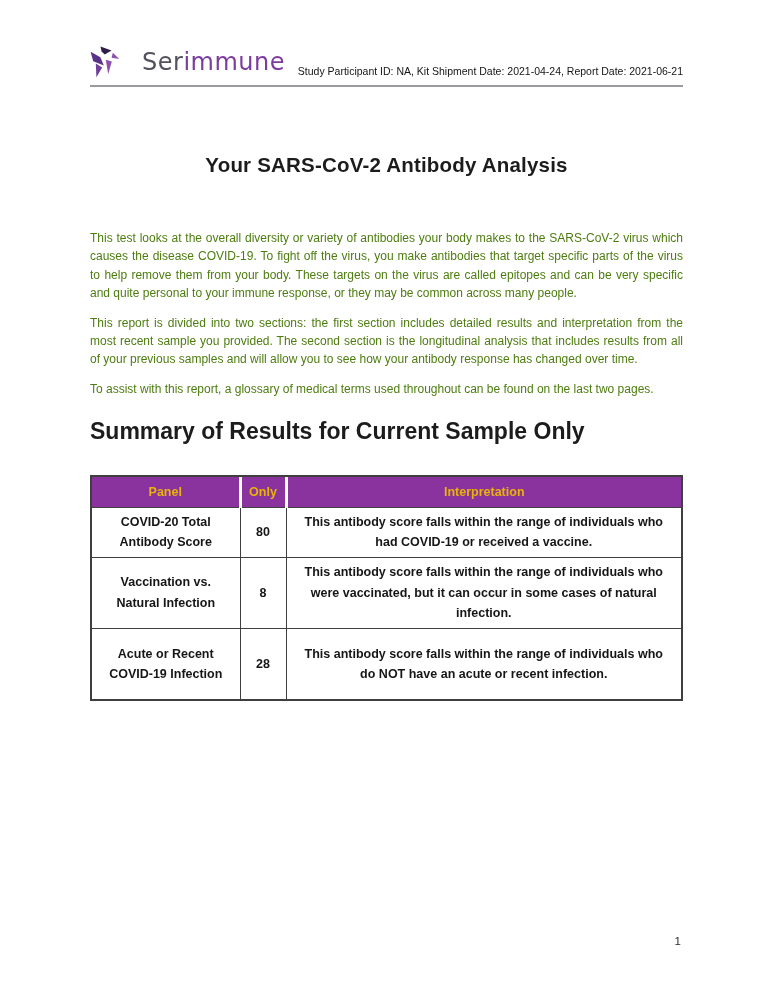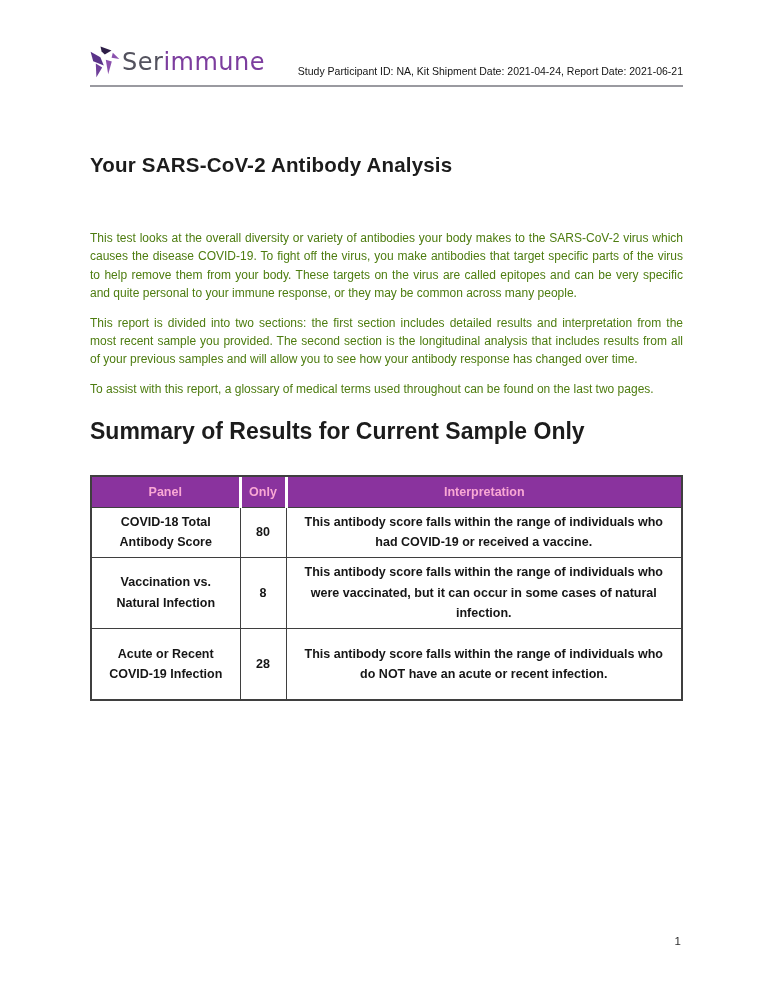--- a/index.html
+++ b/index.html
@@ -17,21 +17,21 @@
     overflow: hidden;
   }
 
   
   .report-header {
     display: flex;
     justify-content: space-between;
     align-items: flex-end;
     padding-top: 46px;
   }
-  .logo { display: flex; align-items: center; gap: 2px; }
+  .logo { display: flex; align-items: center; gap: 22px; }
   .logo svg { display: block; }
   .logo-text {
     font-family: "DejaVu Sans", sans-serif;
     font-size: 24px;
     font-weight: 400;
     letter-spacing: 0.5px;
     line-height: 1;
     padding-bottom: 2px;
   }
   .logo-ser { color: var(--logo-gray, #53525e); }
@@ -44,20 +44,21 @@
   }
   .header-rule {
     margin-top: 5px;
     border-top: 2px solid #9a9aa0;
     height: 0;
   }
 
   
   .report-title {
     margin-top: 66px;
+    text-align: center;
     font-size: 20.5px;
     font-weight: 700;
     color: #1c1c1c;
     letter-spacing: 0.2px;
   }
 
   
   .intro p {
     font-size: 12px;
     line-height: 18.4px;
@@ -82,21 +83,21 @@
   }
   table.results {
     width: 100%;
     border-collapse: collapse;
     table-layout: fixed;
   }
   table.results col.c-panel { width: 148px; }
   table.results col.c-score { width: 46px; }
   table.results th {
     background: var(--table-header-purple, #8a339e);
-    color: #f9a8d4;
+    color: #eab308;
     font-size: 12.5px;
     font-weight: 700;
     height: 30px;
     text-align: center;
     vertical-align: middle;
     border-left: 3px solid #ffffff;
     border-bottom: 1px solid #3f3f3f;
   }
   table.results th:first-child { border-left: none; }
   table.results td {
@@ -166,21 +167,21 @@
         </colgroup>
       <thead>
         <tr>
           <th>Panel</th>
           <th>Only</th>
           <th>Interpretation</th>
         </tr>
       </thead>
       <tbody>
         <tr class="r1">
-          <td>COVID-18 Total Antibody Score</td>
+          <td>COVID-20 Total Antibody Score</td>
           <td>80</td>
           <td>This antibody score falls within the range of individuals who had COVID-19 or received a vaccine.</td>
         </tr>
         <tr class="r2">
           <td>Vaccination vs. Natural Infection</td>
           <td>8</td>
           <td>This antibody score falls within the range of individuals who were vaccinated, but it can occur in some cases of natural infection.</td>
         </tr>
         <tr class="r3">
           <td>Acute or Recent COVID-19 Infection</td>

